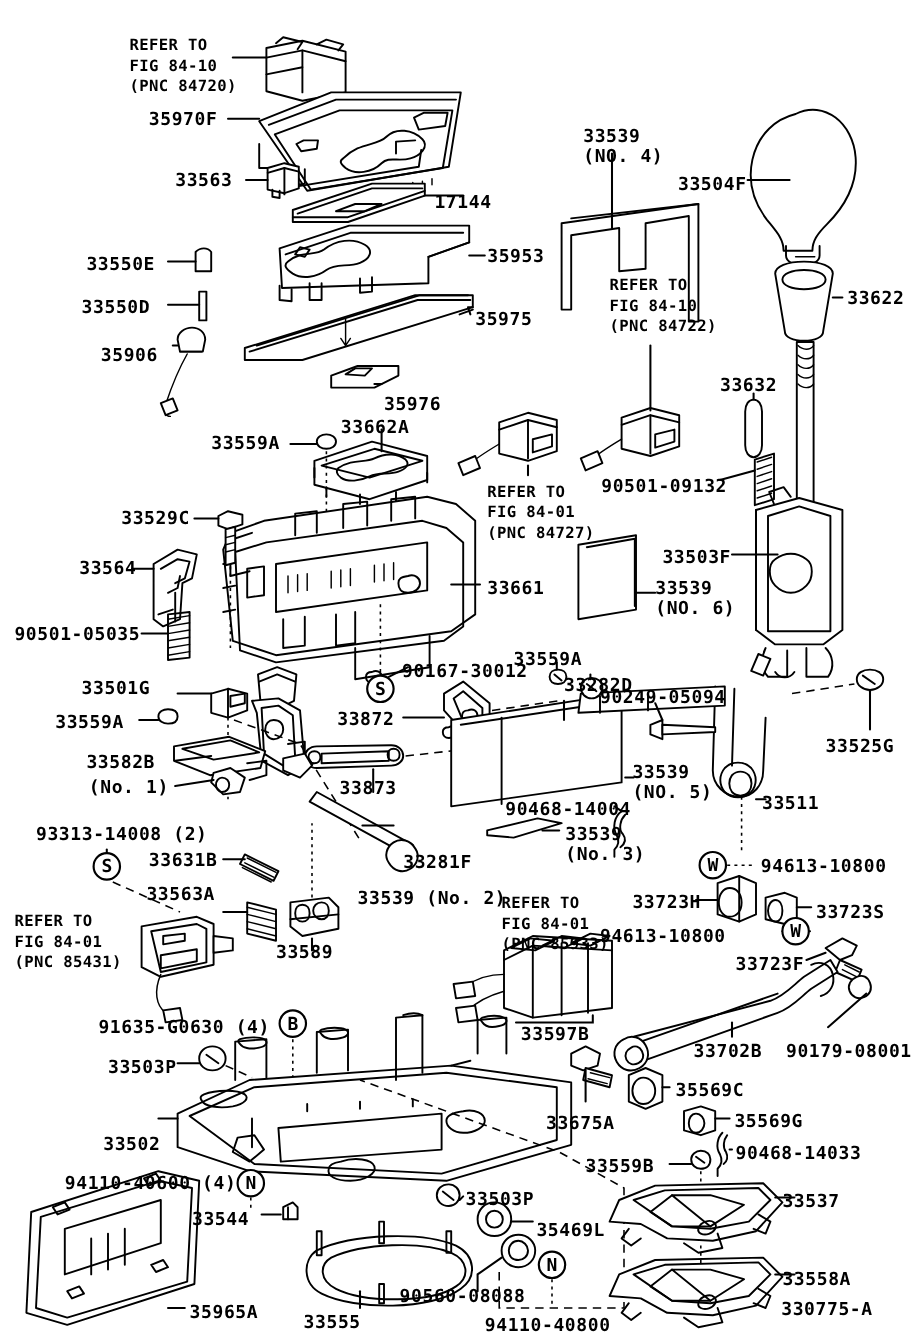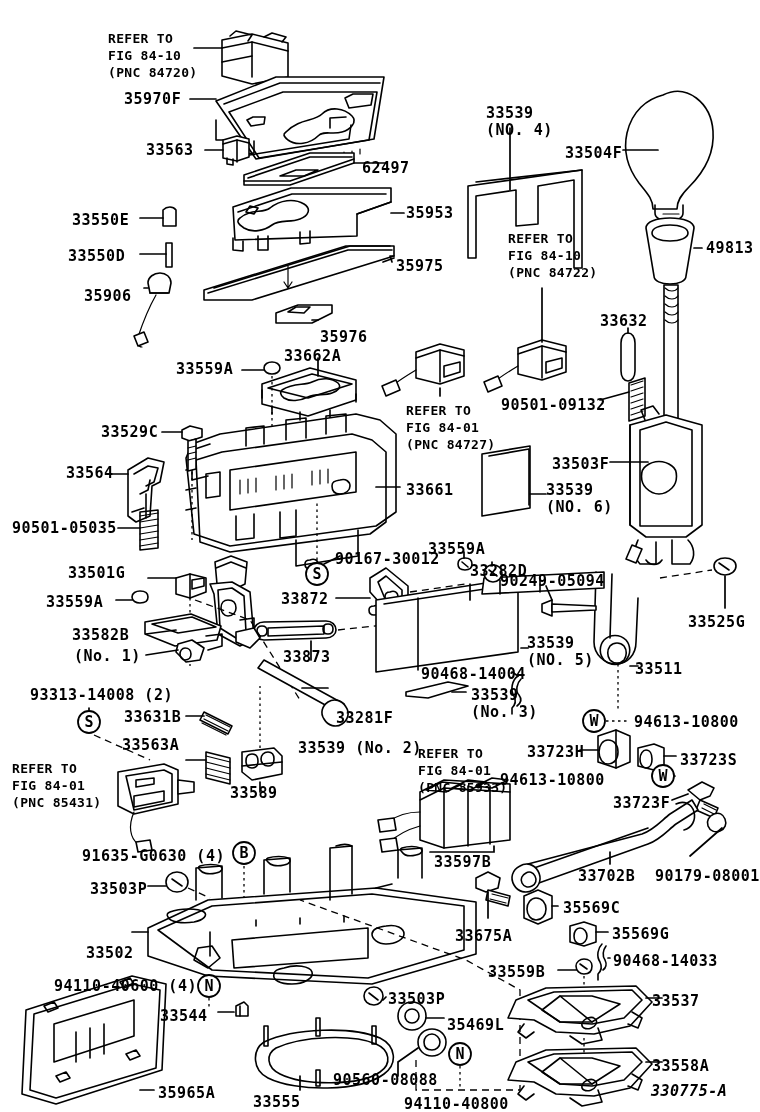--- a/index.html
+++ b/index.html
@@ -604,26 +604,26 @@
     <path class="dot" d="M584 1038 L584 1056"></path>
 
   </svg>
 
   <div id="labels">
       <div class="lbl small multi" style="left: 108px; top: 30px;">REFER TO
 FIG 84-10
 (PNC 84720)</div>
       <div class="lbl" style="left: 124px; top: 91px;">35970F</div>
       <div class="lbl" style="left: 146px; top: 142px;">33563</div>
-      <div class="lbl" style="left: 362px; top: 160px;">62497</div>
+      <div class="lbl" style="left: 362px; top: 160px;">17144</div>
       <div class="lbl multi" style="left: 486px; top: 105px;">33539
 (NO. 4)</div>
       <div class="lbl" style="left: 565px; top: 145px;">33504F</div>
       <div class="lbl" style="left: 406px; top: 205px;">35953</div>
-      <div class="lbl" style="left: 706px; top: 240px;">49813</div>
+      <div class="lbl" style="left: 706px; top: 240px;">33622</div>
       <div class="lbl" style="left: 72px; top: 212px;">33550E</div>
       <div class="lbl" style="left: 68px; top: 248px;">33550D</div>
       <div class="lbl" style="left: 396px; top: 258px;">35975</div>
       <div class="lbl small multi" style="left: 508px; top: 230px;">REFER TO
 FIG 84-10
 (PNC 84722)</div>
       <div class="lbl" style="left: 84px; top: 288px;">35906</div>
       <div class="lbl" style="left: 320px; top: 329px;">35976</div>
       <div class="lbl" style="left: 600px; top: 313px;">33632</div>
       <div class="lbl" style="left: 284px; top: 348px;">33662A</div>
@@ -687,21 +687,21 @@
       <div class="lbl" style="left: 54px; top: 978px;">94110-40600 (4)</div>
       <div class="lbl" style="left: 388px; top: 991px;">33503P</div>
       <div class="lbl" style="left: 652px; top: 993px;">33537</div>
       <div class="lbl" style="left: 160px; top: 1008px;">33544</div>
       <div class="lbl" style="left: 447px; top: 1017px;">35469L</div>
       <div class="lbl" style="left: 652px; top: 1058px;">33558A</div>
       <div class="lbl" style="left: 333px; top: 1072px;">90560-08088</div>
       <div class="lbl" style="left: 158px; top: 1085px;">35965A</div>
       <div class="lbl" style="left: 253px; top: 1094px;">33555</div>
       <div class="lbl" style="left: 404px; top: 1096px;">94110-40800</div>
-      <div class="lbl" style="left: 651px; top: 1083px; font-style: italic;">330775-A</div>
+      <div class="lbl" style="left: 651px; top: 1083px;">330775-A</div>
     </div>
   <div id="markers">
       <svg width="30" height="30" viewBox="0 0 30 30" style="position: absolute; left: 302px; top: 559px;">
         <circle cx="15" cy="15" r="11" fill="#fff" stroke="#000" stroke-width="1.8"></circle>
         <text x="15" y="20" text-anchor="middle" font-family="&quot;DejaVu Sans Mono&quot;,&quot;Liberation Mono&quot;,monospace" font-size="15" font-weight="700" fill="#000">S</text>
       </svg>
       <svg width="30" height="30" viewBox="0 0 30 30" style="position: absolute; left: 74px; top: 707px;">
         <circle cx="15" cy="15" r="11" fill="#fff" stroke="#000" stroke-width="1.8"></circle>
         <text x="15" y="20" text-anchor="middle" font-family="&quot;DejaVu Sans Mono&quot;,&quot;Liberation Mono&quot;,monospace" font-size="15" font-weight="700" fill="#000">S</text>
       </svg>

